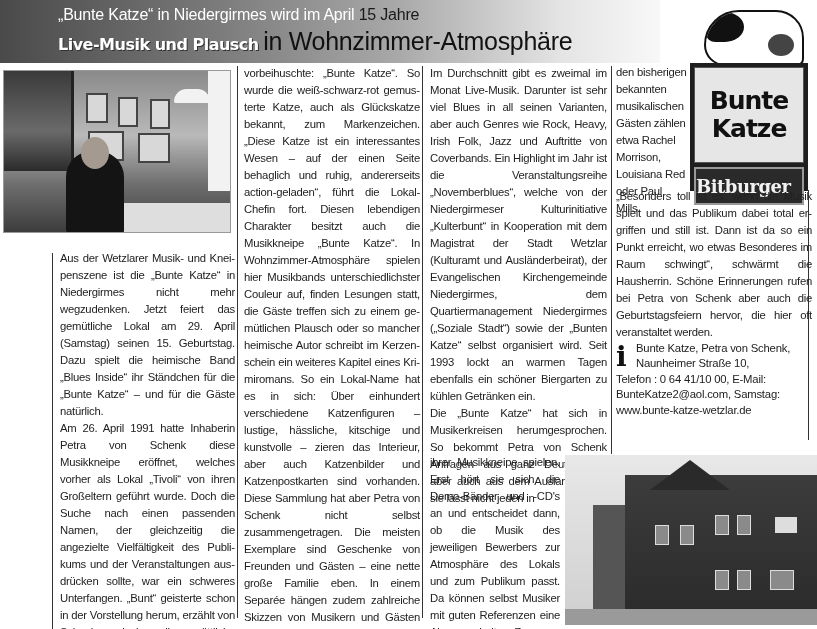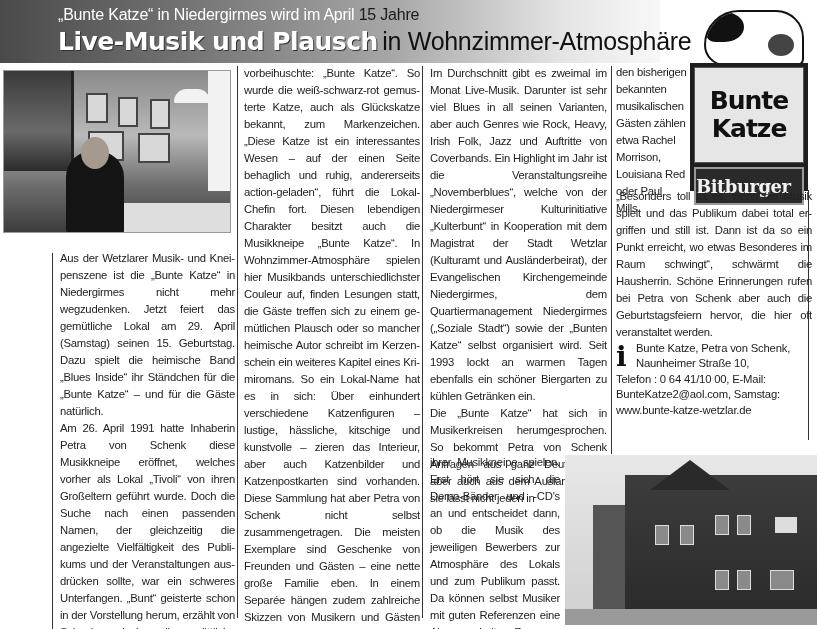--- a/index.html
+++ b/index.html
@@ -11,21 +11,21 @@
     background: linear-gradient(90deg, #4a4a4a 0%, #6e6e6e 25%, #a8a8a8 60%, #e4e4e4 85%, #f8f8f8 100%);
     text-align: center;
   }
   .kicker {
     position: absolute; left: 58px; top: 6px; font-size: 16px; color: #ffffff;
     font-family: "Liberation Sans", sans-serif; letter-spacing: -0.2px;
   }
   .kicker .yrs { color: #1a1a1a; }
   .headline { position: absolute; left: 58px; top: 27px; white-space: nowrap; }
   .headline .part1 {
-    font-family: "DejaVu Sans", sans-serif; font-weight: bold; font-size: 25px; color: #ffffff;
+    font-family: "DejaVu Sans", sans-serif; font-weight: bold; font-size: 16px; color: #ffffff;
     letter-spacing: -0.5px; text-shadow: 1px 1px 0 #333;
   }
   .headline .part2 {
     font-family: "Liberation Sans", sans-serif; font-size: 25px; color: #111; letter-spacing: -0.3px;
   }
 
   .photo { position: absolute; background: #777; overflow: hidden; }
   .photo-interior { left: 3px; top: 70px; width: 228px; height: 163px; border: 1px solid #999; }
   .photo-interior .wall { position: absolute; inset: 0; background: linear-gradient(180deg,#8a8a8a 0%,#b9b9b9 40%,#6f6f6f 70%,#3c3c3c 100%); }
   .photo-interior .mirror { position: absolute; left: 0; top: 0; width: 70px; height: 100px; background: linear-gradient(180deg,#3a3a3a,#6a6a6a 60%,#2b2b2b); border-right: 3px solid #222; }

